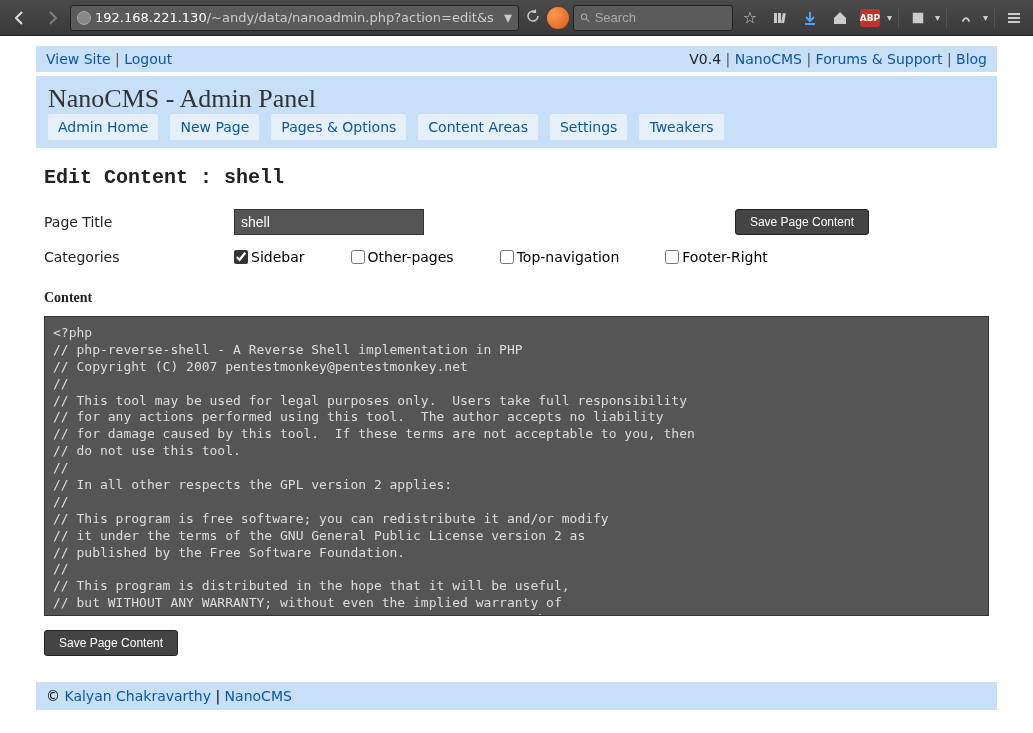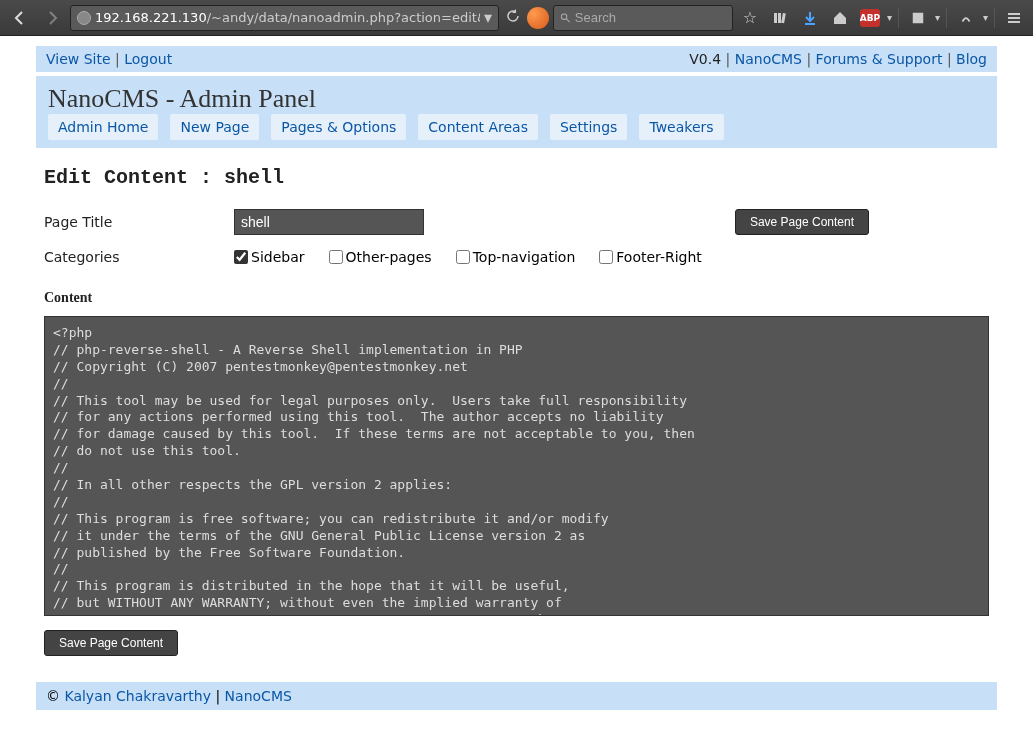--- a/index.html
+++ b/index.html
@@ -46,21 +46,21 @@
   .url-text { color: #ccc; font-size: 13px; white-space: nowrap; overflow: hidden; }
   .url-text .host { color: #fff; }
   .reload-btn { color: #ccc; width: 20px; text-align: center; cursor: pointer; }
   .orange-btn {
     width: 22px; height: 22px;
     border-radius: 50%;
     background: radial-gradient(circle at 30% 30%, #ff9a4d, #d85a1a);
     cursor: pointer;
   }
   .search-bar {
-    width: 180px; height: 26px;
+    width: 160px; height: 26px;
     background: #5a5a5a;
     border: 1px solid #222;
     border-radius: 3px;
     display: flex; align-items: center;
     padding: 0 6px;
     color: #aaa;
   }
   .search-bar input {
     background: transparent; border: none; color: #ccc;
     outline: none; font-size: 13px; width: 100%;
@@ -152,21 +152,21 @@
     border: 1px solid #222;
     padding: 5px 14px;
     font-size: 12px;
     border-radius: 3px;
     cursor: pointer;
     margin-left: auto;
     margin-right: 120px;
   }
   .save-btn.bottom { margin: 10px 0 0 0; }
   
-  .cat-group { display: flex; gap: 24px; align-items: flex-start; }
+  .cat-group { display: flex; gap: 46px; align-items: flex-start; }
   .cat-item { display: flex; align-items: center; gap: 3px; font-size: 14px; }
   .cat-item input { width: 14px; height: 14px; accent-color: #333; }
   
   .code-area {
     width: 100%;
     height: 300px;
     background: #555;
     color: #ddd;
     border: 1px solid #333;
     font-family: "DejaVu Sans Mono", monospace;

